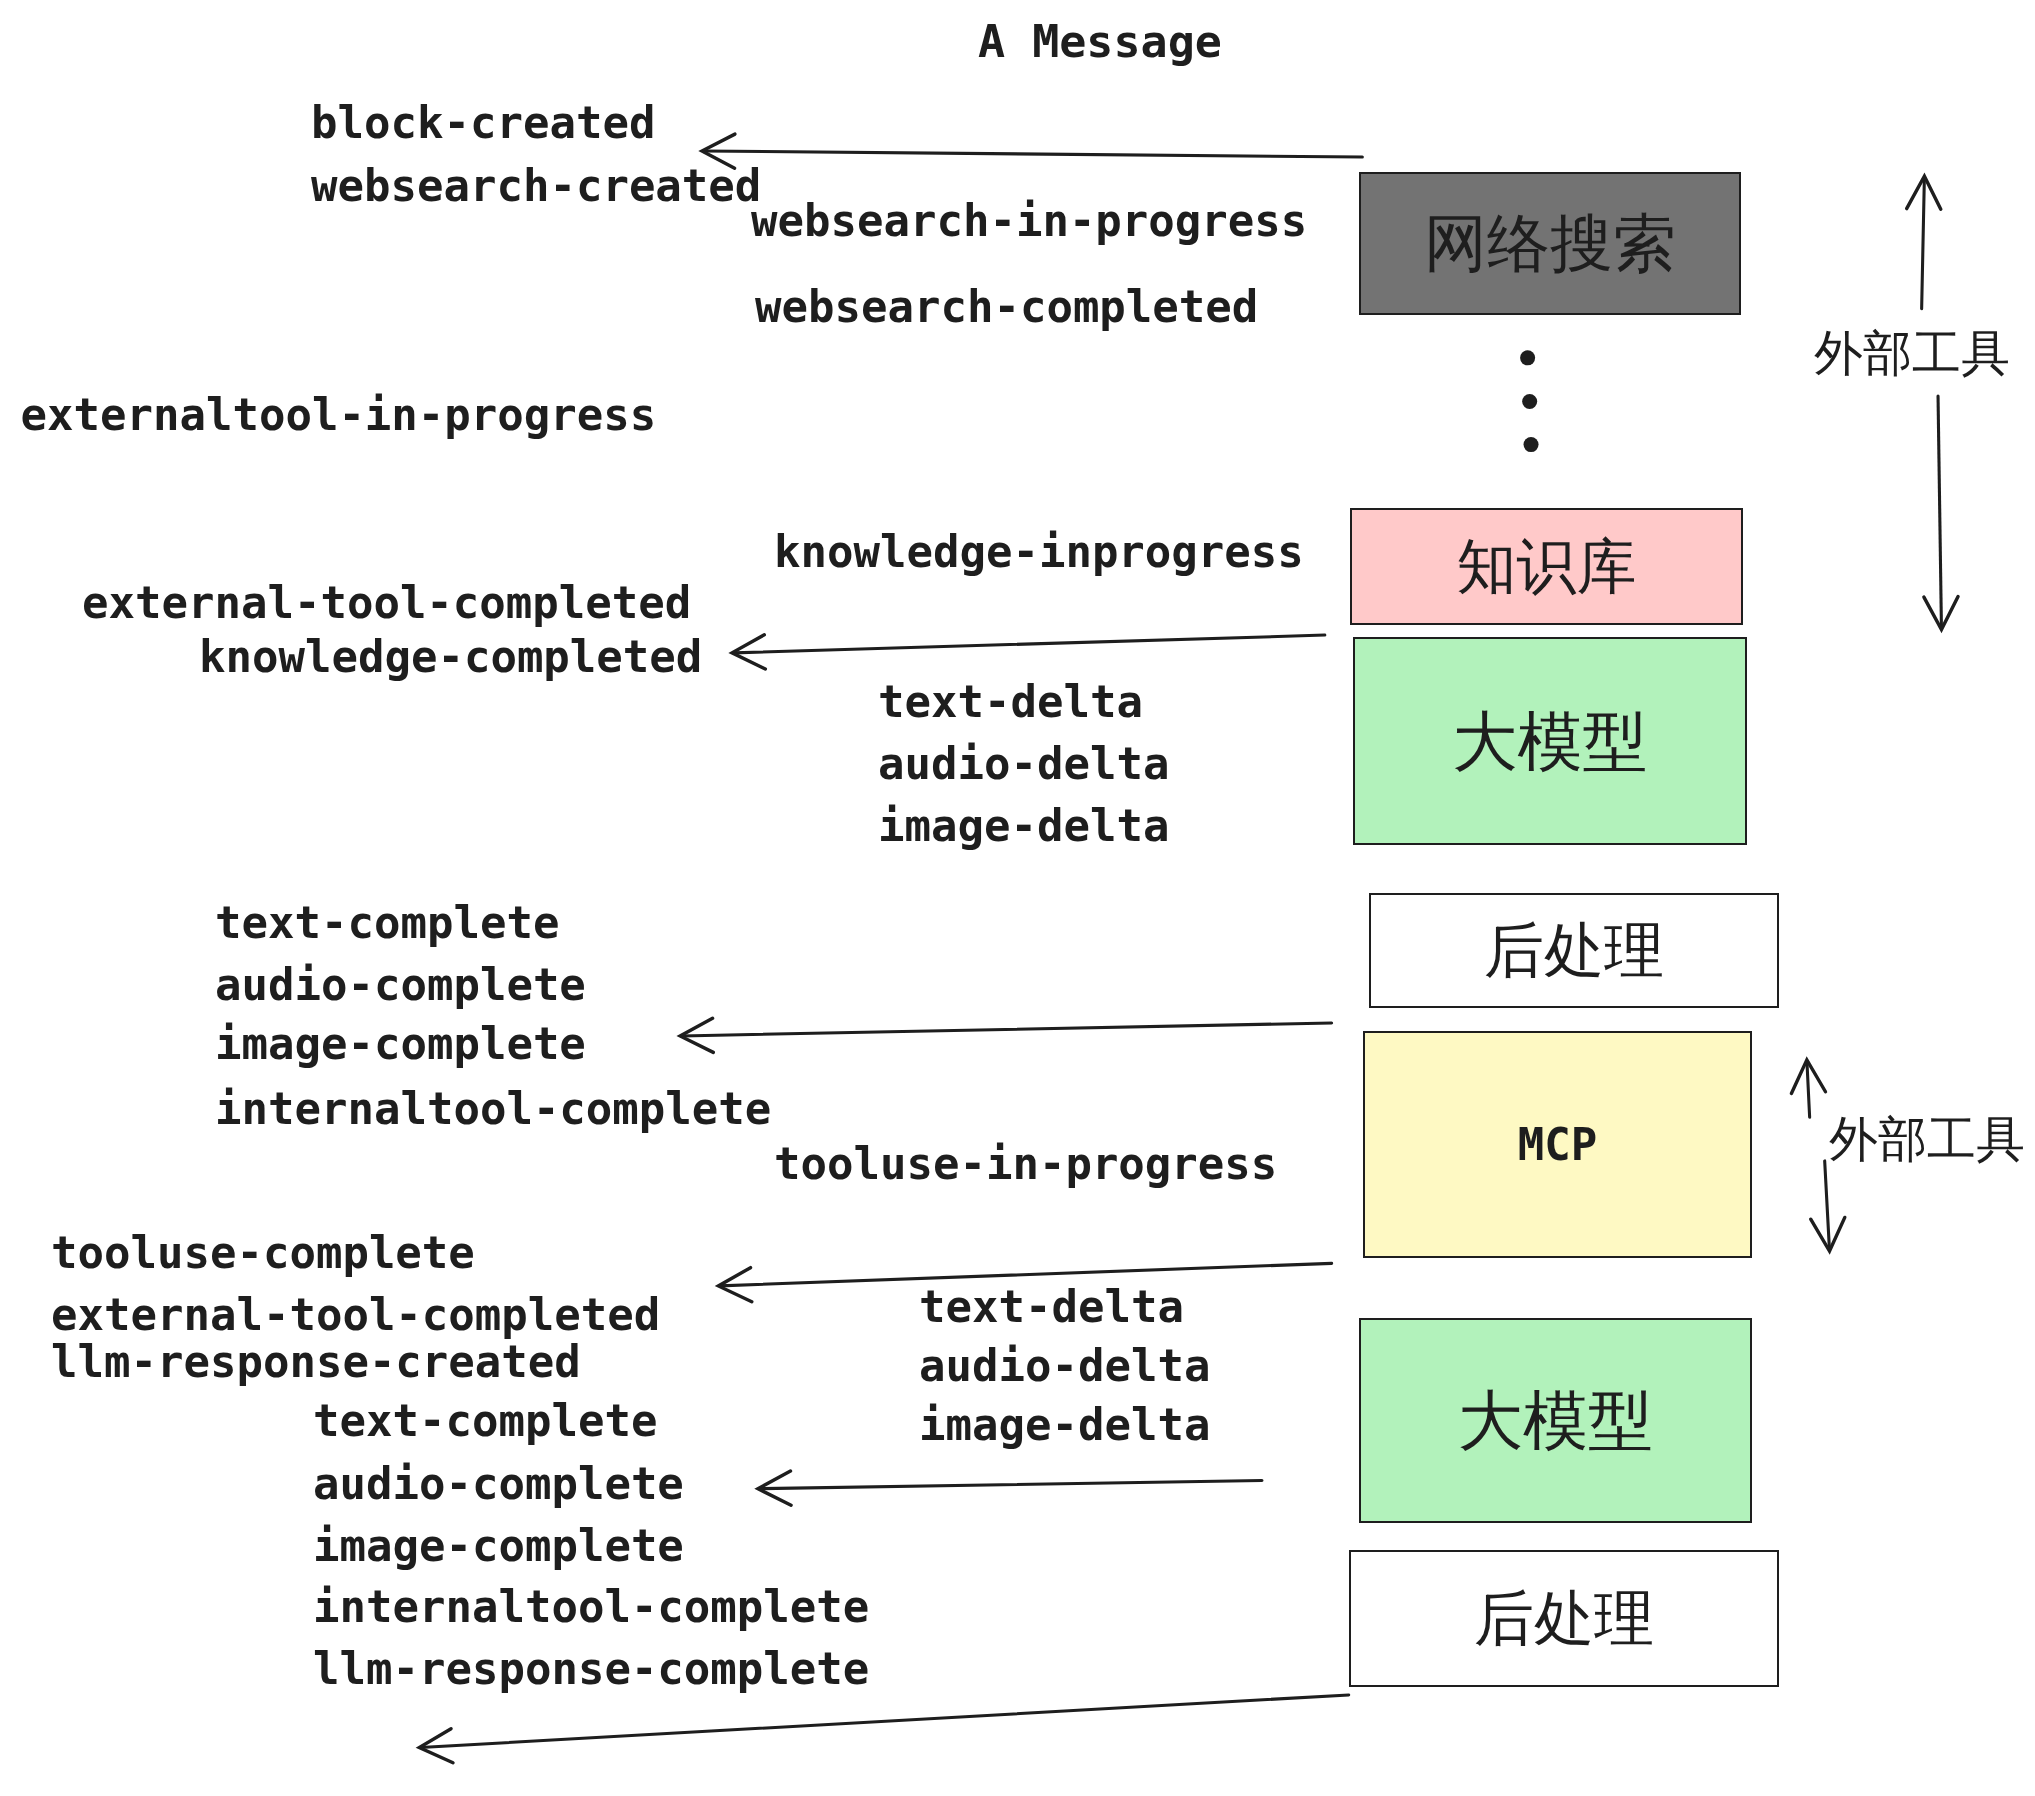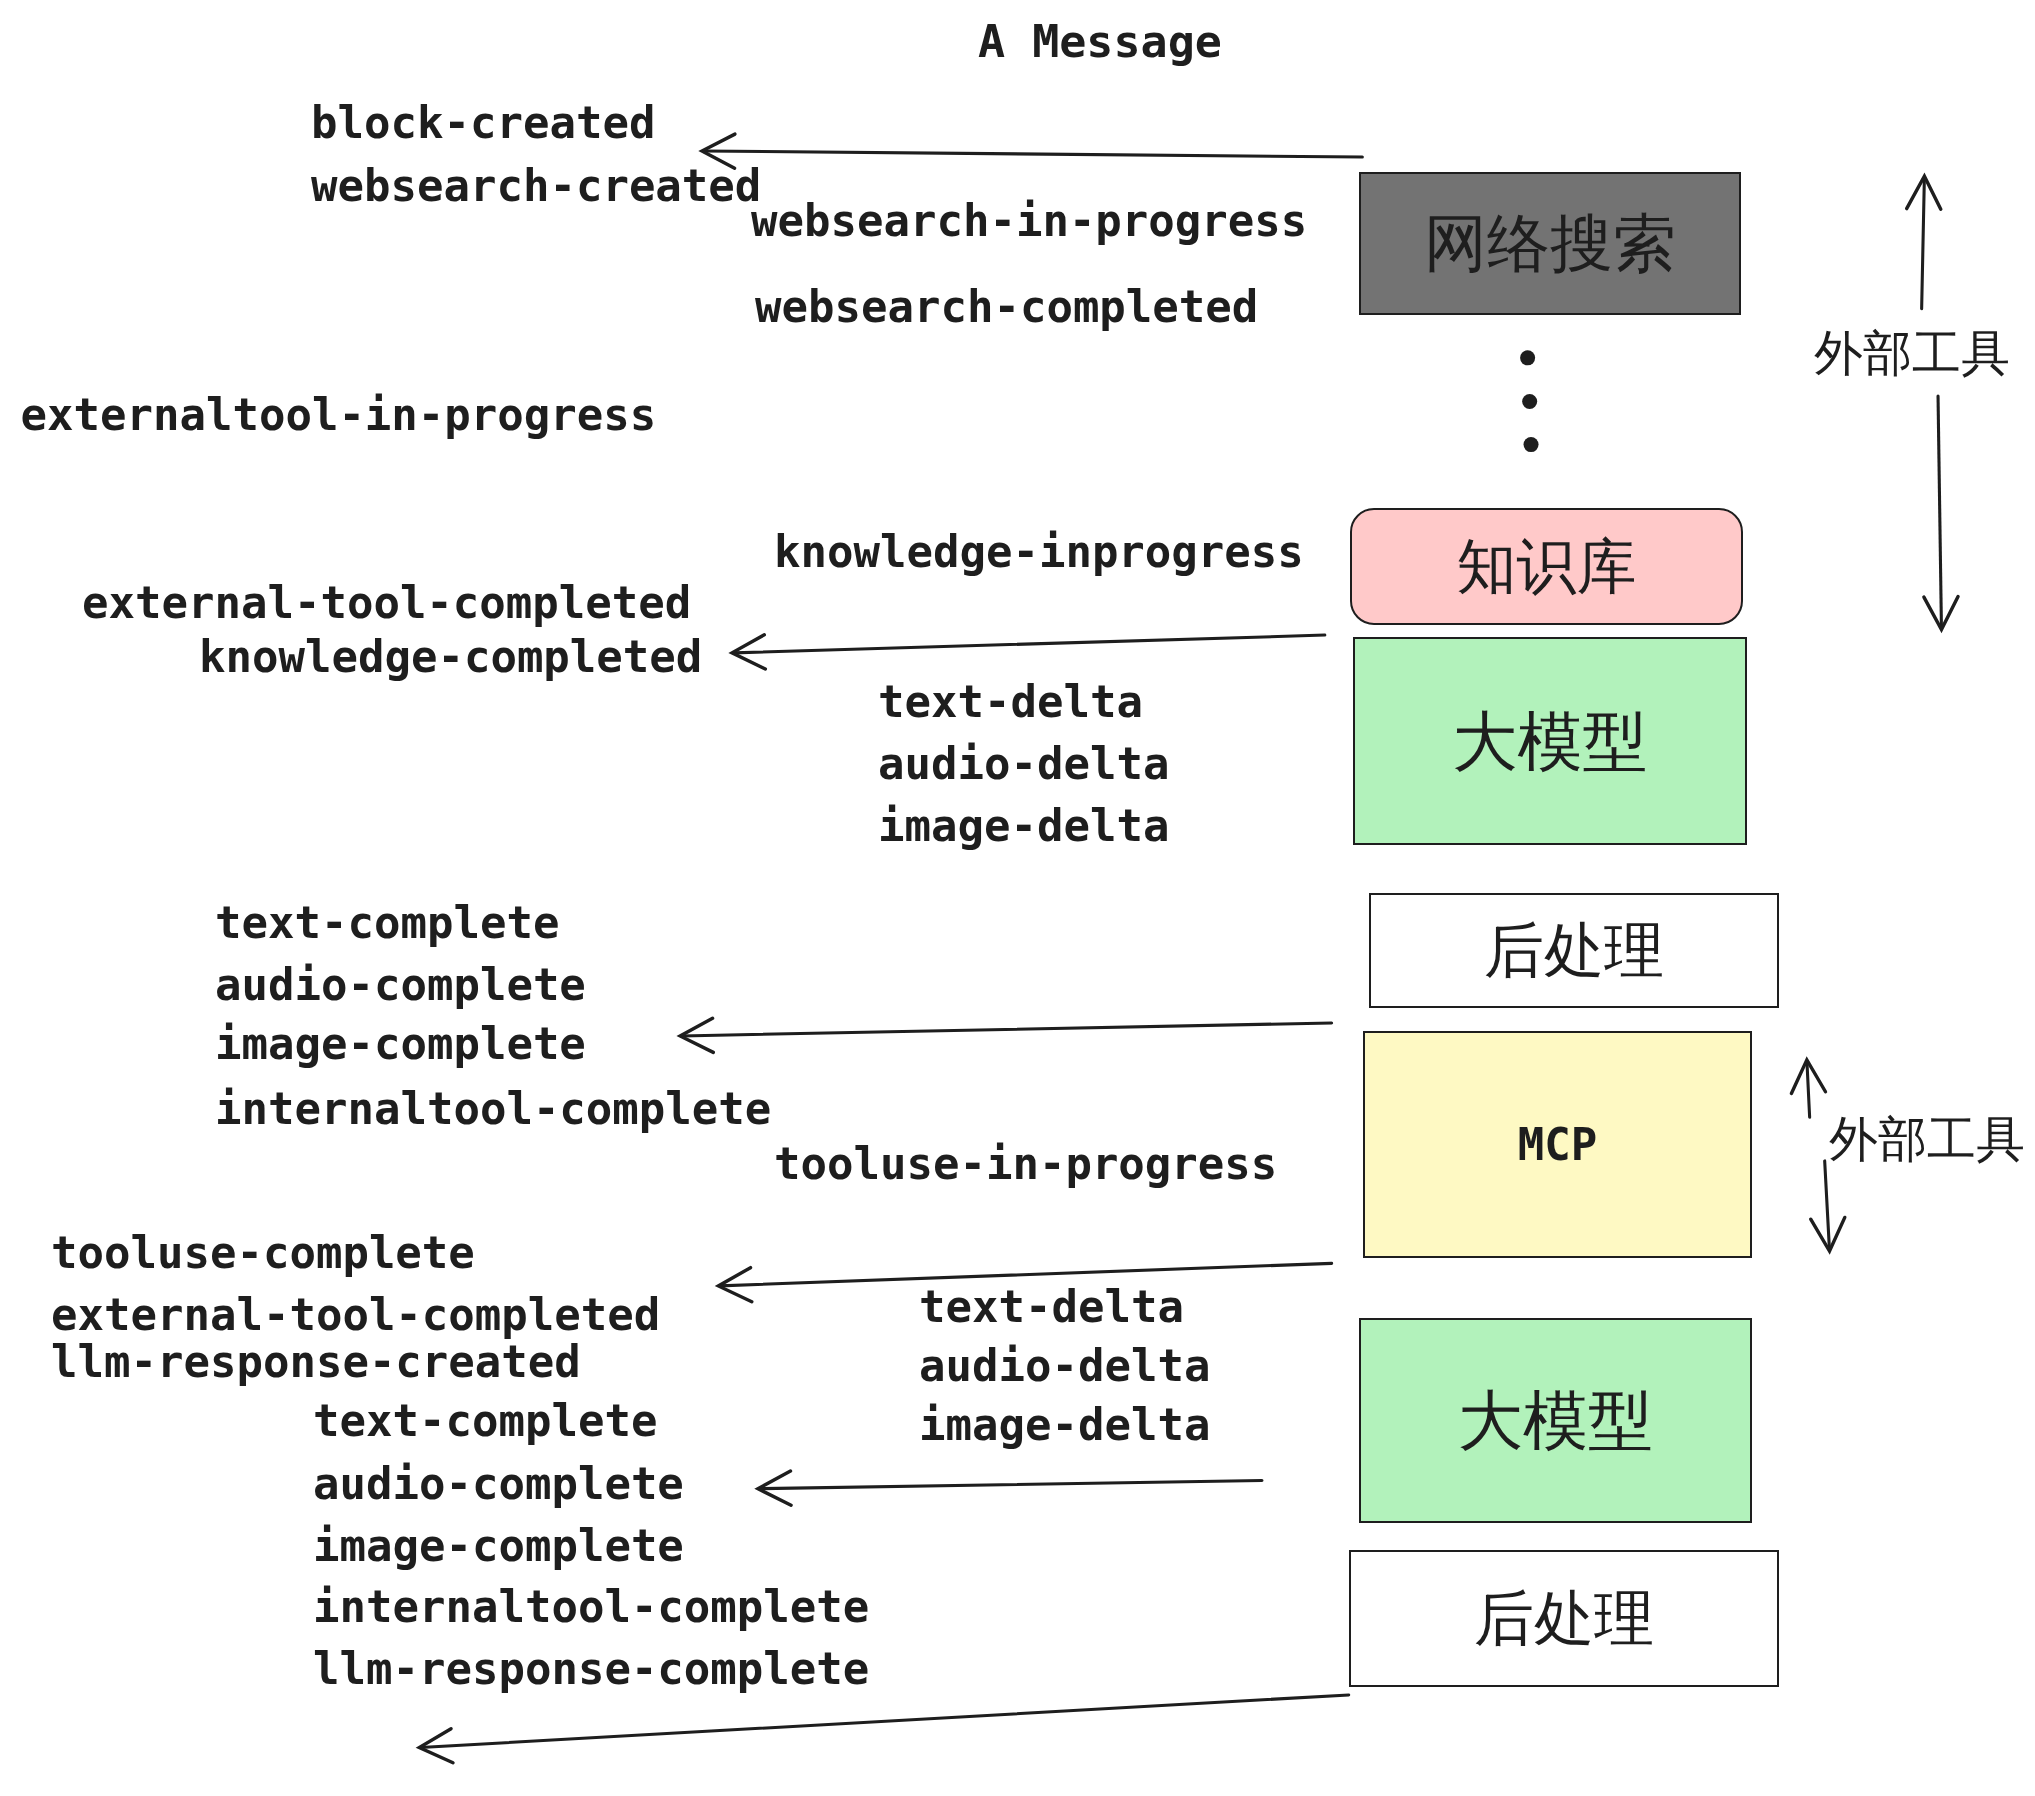--- a/index.html
+++ b/index.html
@@ -76,21 +76,21 @@
   <div class="ev" style="left:919px;top:1403px;">image-delta</div>
   <div class="ev" style="left:313px;top:1399px;">text-complete</div>
   <div class="ev" style="left:313px;top:1462px;">audio-complete</div>
   <div class="ev" style="left:313px;top:1524px;">image-complete</div>
   <div class="ev" style="left:313px;top:1585px;">internaltool-complete</div>
   <div class="ev" style="left:313px;top:1647px;">llm-response-complete</div>
 
   <div class="box" style="left: 1359px; top: 172px; width: 382px; height: 143px; font-size: 63px; background-color: #737373;">
     <span>网络搜索</span>
   </div>
-  <div class="box" style="left: 1350px; top: 508px; width: 393px; height: 117px; font-size: 60px; background-color: rgb(255, 201, 201); border-radius: 24px;">
+  <div class="box" style="left: 1350px; top: 508px; width: 393px; height: 117px; font-size: 60px; background-color: rgb(255, 201, 201);">
     <span>知识库</span>
   </div>
   <div class="box" style="left: 1353px; top: 637px; width: 394px; height: 208px; font-size: 65px; background-color: rgb(178, 242, 187);">
     <span>大模型</span>
   </div>
   <div class="box" style="left: 1369px; top: 893px; width: 410px; height: 115px; font-size: 60px; background-color: rgb(255, 255, 255);">
     <span>后处理</span>
   </div>
   <div class="box mono" style="left: 1363px; top: 1031px; width: 389px; height: 227px; font-size: 44px; background-color: #fef9c3;">
     <span>MCP</span>

